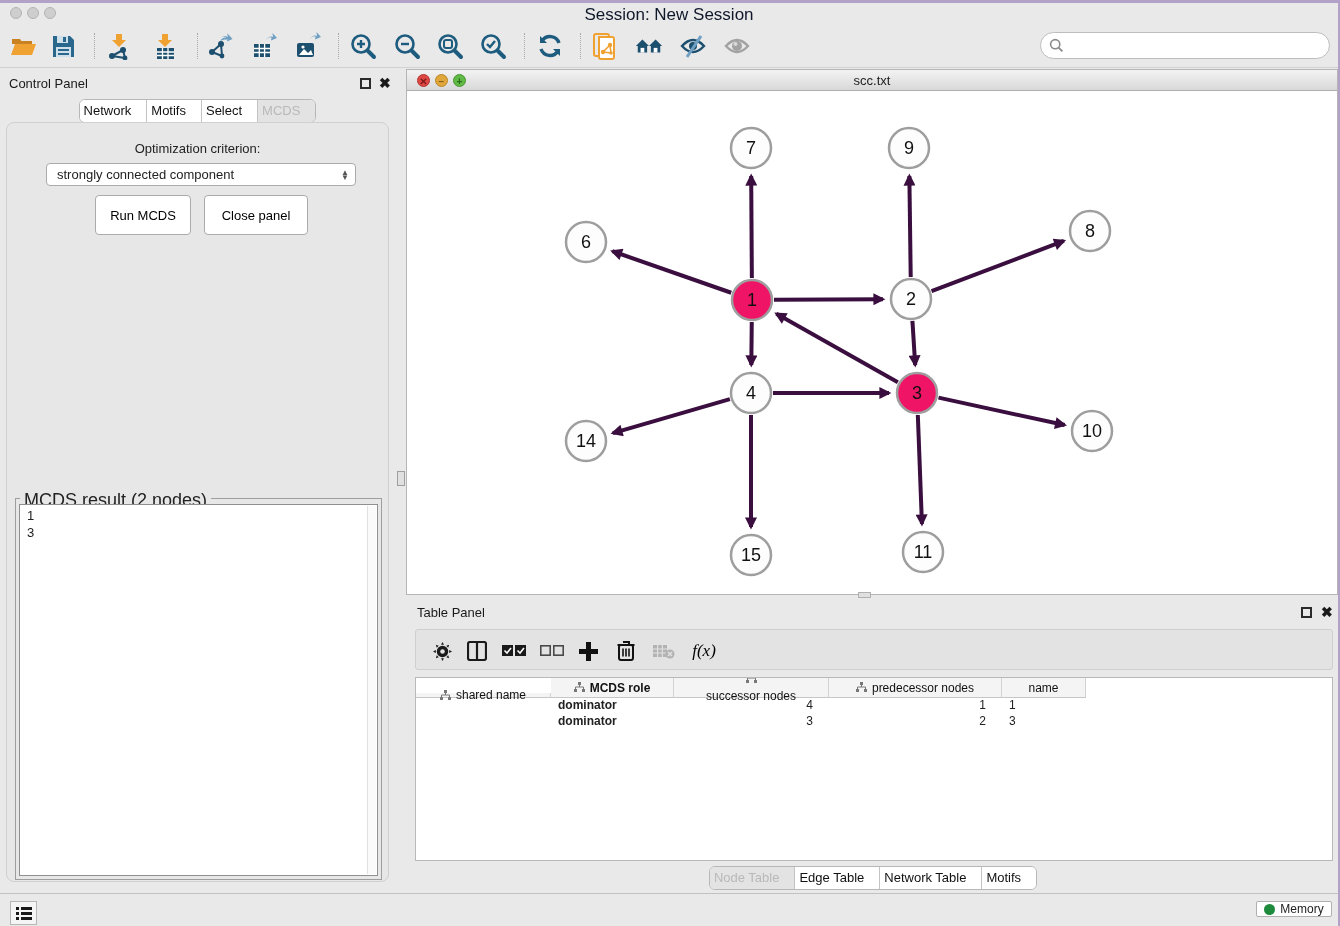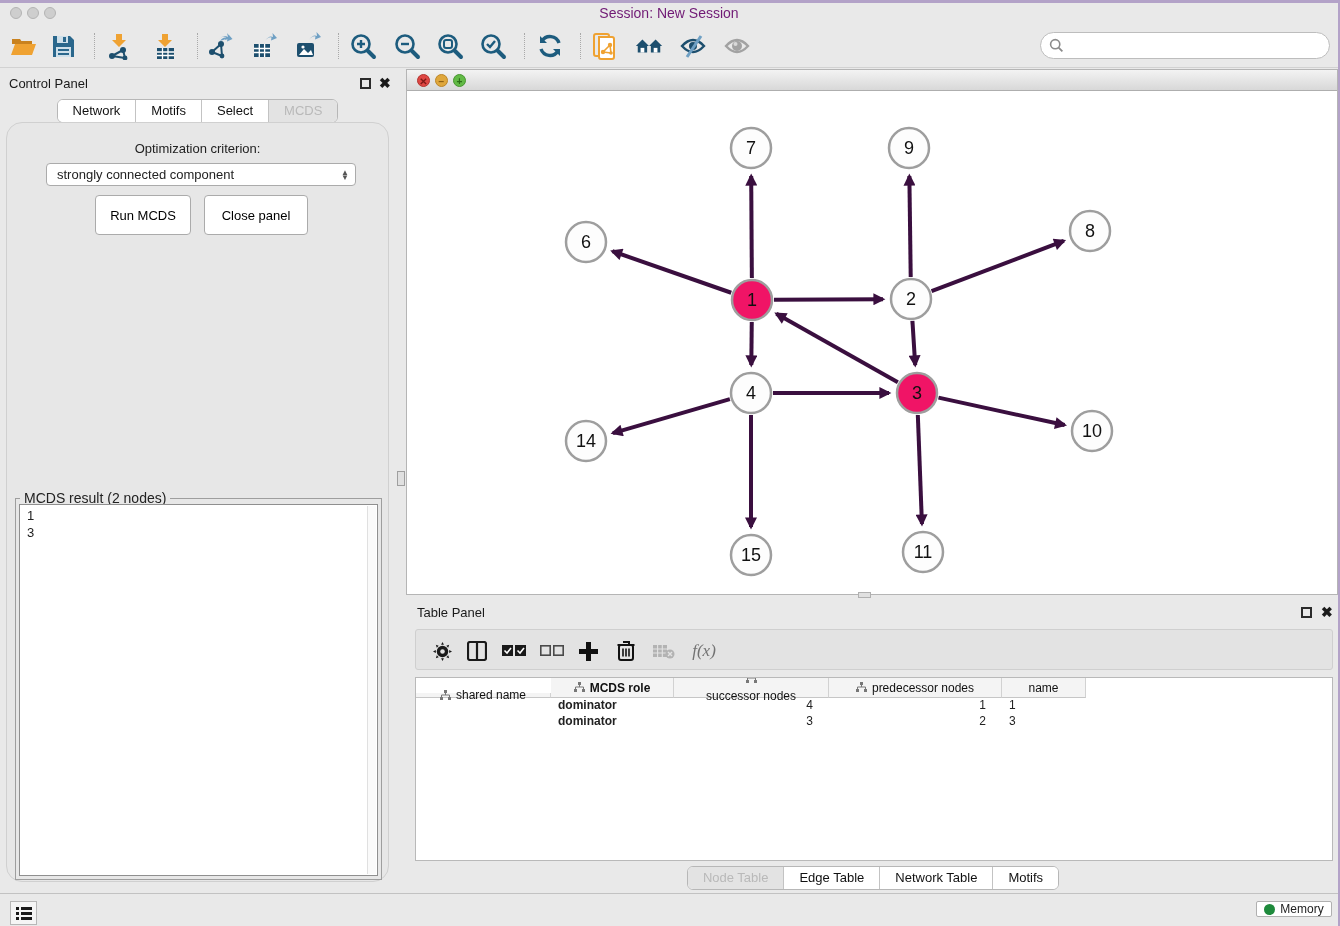--- a/index.html
+++ b/index.html
@@ -10,60 +10,60 @@
     border-top:3px solid #b3a2c8;
     border-right:2px solid #b3a2c8;
     position:relative;
     color:#222;
   }
   
   .titlebar { position:absolute; top:0; left:0; right:0; height:20px; }
   .tl-dot { position:absolute; top:4px; width:12px; height:12px; border-radius:50%;
             background:#cecece; border:1px solid #b4b4b4; }
   .win-title { position:absolute; top:2px; left:0; right:0; text-align:center;
-               font-size:14px; color:#701a75; }
+               font-size:17px; color:#0f172a; }
   
   .toolbar { position:absolute; top:20px; left:0; right:0; height:45px;
              border-bottom:1px solid #d2d2d2; }
   .tb-icon { position:absolute; top:8px; width:30px; height:30px; display:flex;
              align-items:center; justify-content:center; }
   .tb-sep { position:absolute; top:10px; width:0; height:26px; border-left:1px dotted #a9a9a9; }
   .searchbox { position:absolute; top:9px; left:1040px; width:290px; height:27px;
                background:#fff; border:1px solid #bdbdbd; border-radius:14px;
                display:flex; align-items:center; padding-left:8px; }
   .searchbox input { border:none; outline:none; flex:1; font-size:13px; background:transparent;
                      font-family:"Liberation Sans", sans-serif; }
   
   .control-panel { position:absolute; left:0; top:66px; width:395px; height:824px; }
   .panel-head { position:absolute; top:4px; left:0; right:0; height:22px; }
   .panel-title { position:absolute; left:9px; top:3px; font-size:13px; color:#1a1a1a; }
   .float-ico { position:absolute; width:11px; height:11px; border:2px solid #2b2b2b; top:5px; }
   .close-ico { position:absolute; top:2px; font-size:14px; font-weight:bold; color:#1a1a1a; }
   .cp-tabs { position:absolute; top:30px; left:0; width:100%; display:flex; justify-content:center; }
   .tabgroup { display:inline-flex; border:1px solid #b7b7b7; border-radius:6px; overflow:hidden;
               background:#fff; }
-  .tab { font-size:13px; padding:3px 15px 4px 15px; background:#fff; color:#111;
+  .tab { font-size:13px; padding:3px 15px 4px 4px; background:#fff; color:#111;
          border-left:1px solid #c3c3c3; white-space:nowrap; }
   .tab:first-child { border-left:none; }
   .tab.disabled { background:#e3e3e3; color:#b9b9b9; }
   .cp-content { position:absolute; left:6px; top:53px; width:383px; height:760px;
-                background:#e7e7e7; border:1px solid #d0d0d0; border-radius:16px; }
+                background:#e7e7e7; border:1px solid #d0d0d0; border-radius:8px; }
   .opt-label { position:absolute; top:18px; left:0; width:100%; text-align:center; font-size:13px; }
   .dropdown { position:absolute; left:39px; top:40px; width:310px; height:23px; background:#fff;
               border:1px solid #ababab; border-radius:4px; display:flex; align-items:center;
               padding:0 6px 0 10px; font-size:13px; }
   .dropdown .dd-text { flex:1; }
   .dd-arrows { display:flex; flex-direction:column; align-items:center; line-height:5px;
                font-size:8px; color:#555; }
   .btn { position:absolute; top:72px; height:40px; background:#fff; border:1px solid #ababab;
          border-radius:4px; font-size:13px; text-align:center; line-height:21px; }
   .fieldset { position:absolute; left:8px; top:375px; width:367px; height:382px;
               border:1px solid #9e9e9e; }
   .fieldset .legend { position:absolute; top:-9px; left:4px; background:#e7e7e7;
-                      padding:0 4px; font-size:14px; }
+                      padding:0 4px; font-size:18px; }
   .result-area { position:absolute; left:3px; right:3px; top:5px; bottom:3px; background:#fff;
                  border:1px solid #8f8f8f; font-size:13px; line-height:17px; padding:2px 0 0 7px; }
   .result-scroll { position:absolute; top:1px; bottom:1px; right:1px; width:9px; background:#fafafa;
                    border-left:1px solid #e0e0e0; }
   
   .vsplit-handle { position:absolute; left:397px; top:468px; width:8px; height:15px;
                    background:#e0e0e0; border:1px solid #9f9f9f; }
   .hsplit-handle { position:absolute; left:858px; top:589px; width:13px; height:6px;
                    background:#e0e0e0; border:1px solid #b0b0b0; }
   
@@ -74,21 +74,21 @@
   .traffic { position:absolute; top:4px; width:13px; height:13px; border-radius:50%;
              font-size:10px; font-weight:bold; text-align:center; line-height:13px; }
   .net-title { position:absolute; left:0; right:0; top:3px; text-align:center; font-size:13px; color:#222; }
   .net-canvas { position:absolute; left:0; top:21px; right:0; bottom:0; background:#fff; }
   
   .table-panel { position:absolute; left:406px; top:595px; width:934px; height:295px; }
   .tp-toolbar { position:absolute; left:9px; top:31px; width:918px; height:41px;
                 background:#e3e3e3; border:1px solid #cfcfcf; border-radius:3px; }
   .tp-ico { position:absolute; top:9px; width:24px; height:24px; display:flex;
             align-items:center; justify-content:center; }
-  .fx { font-family:"Liberation Serif", serif; font-style:italic; font-size:17px; color:#737373;text-align:right; }
+  .fx { font-family:"Liberation Serif", serif; font-style:italic; font-size:17px; color:#000000;text-align:right; }
   .tbl { position:absolute; left:9px; top:79px; width:918px; height:184px; background:#fff;
          border:1px solid #b9b9b9; overflow:hidden; }
   .tbl-head { display:flex; height:20px; }
   .th { background:#f4f4f4; border-right:1px solid #d2d2d2; border-bottom:1px solid #c6c6c6;
         display:flex; align-items:center; justify-content:center; gap:5px; font-size:12px; color:#111; }
   .th svg { flex:none; }
   .tbl-row { display:flex; height:16px; font-size:12px; }
   .td { overflow:hidden; white-space:nowrap; }
   .td.l { text-align:left; padding-left:7px; }
   .td.r { text-align:right; padding-right:16px; }
@@ -288,20 +288,21 @@
   </div>
 </div>
 
 <div class="vsplit-handle"></div>
 
 <div class="netwin">
   <div class="net-titlebar">
     <span class="traffic" style="left:10px; background:#df4744; border:1px solid #b23530; color:#7e1a17;">✕</span>
     <span class="traffic" style="left:28px; background:#dfa73c; border:1px solid #bd8626; color:#8a5e12;">−</span>
     <span class="traffic" style="left:46px; background:#62ba46; border:1px solid #47962f; color:#2c6e18;">+</span>
+    <div class="net-title">scc.txt</div>
   </div>
   <div class="net-canvas">
     <svg id="graph-svg" width="930" height="503">
       <defs>
         <marker id="arrow" viewBox="0 0 10 10" refX="8" refY="5" markerWidth="3.4" markerHeight="3" orient="auto" markerUnits="strokeWidth">
           <path d="M0,0 L10,5 L0,10 z" id="arrow-path" fill="#3A0F3F"></path>
         </marker>
       </defs>
     <line x1="344.85526629008274" y1="187.00047609257842" x2="344.18420653989466" y2="84.9993940639911" stroke="#3A0F3F" stroke-width="4" marker-end="url(#arrow)"></line>
         <line x1="324.23121807335133" y1="201.7434376400866" x2="205.43299517937103" y2="160.23562482170794" stroke="#3A0F3F" stroke-width="4" marker-end="url(#arrow)"></line>

